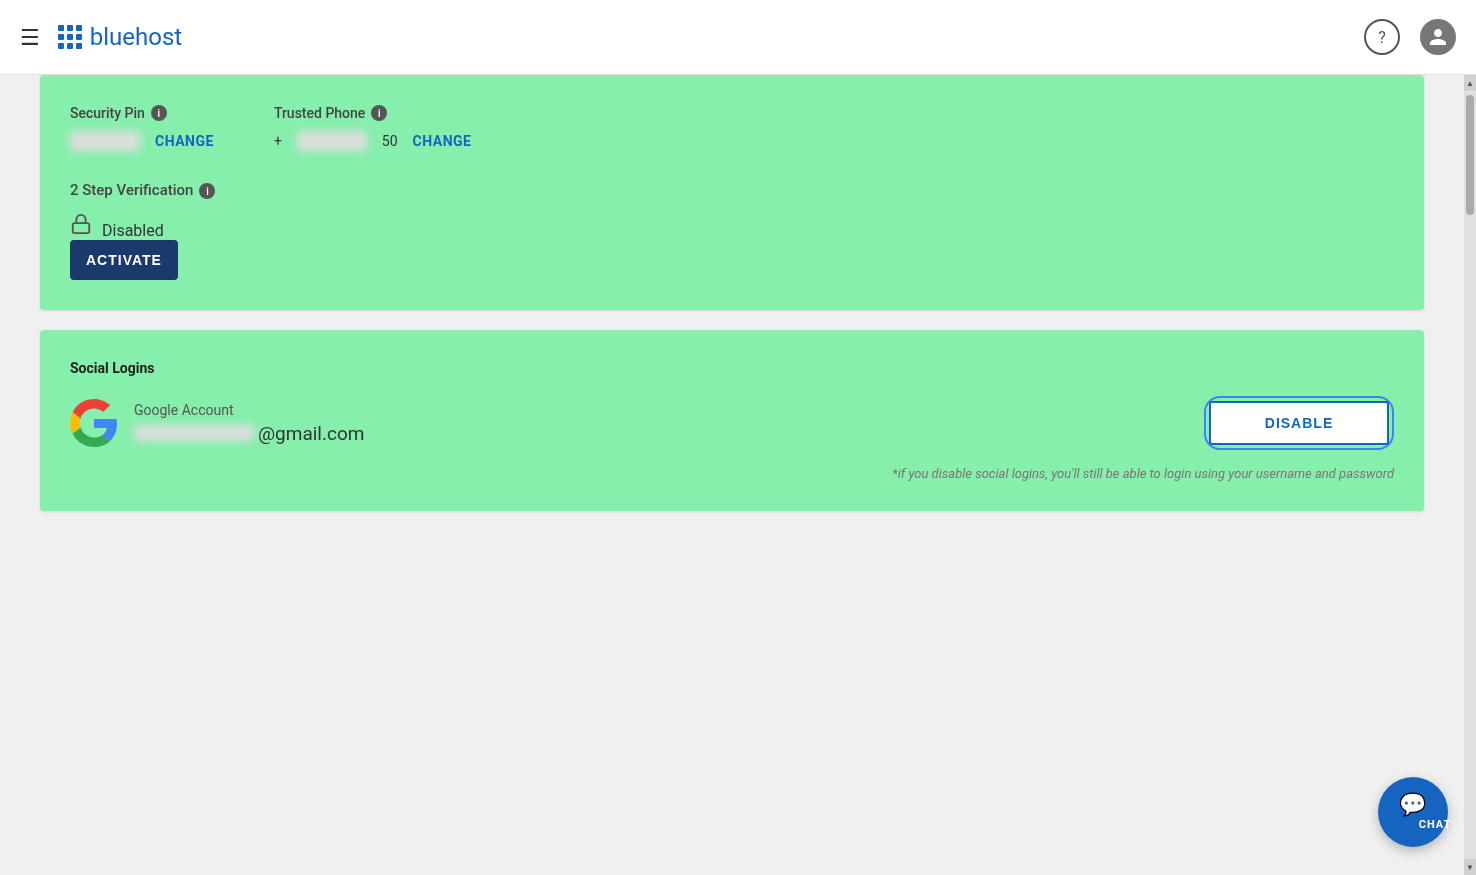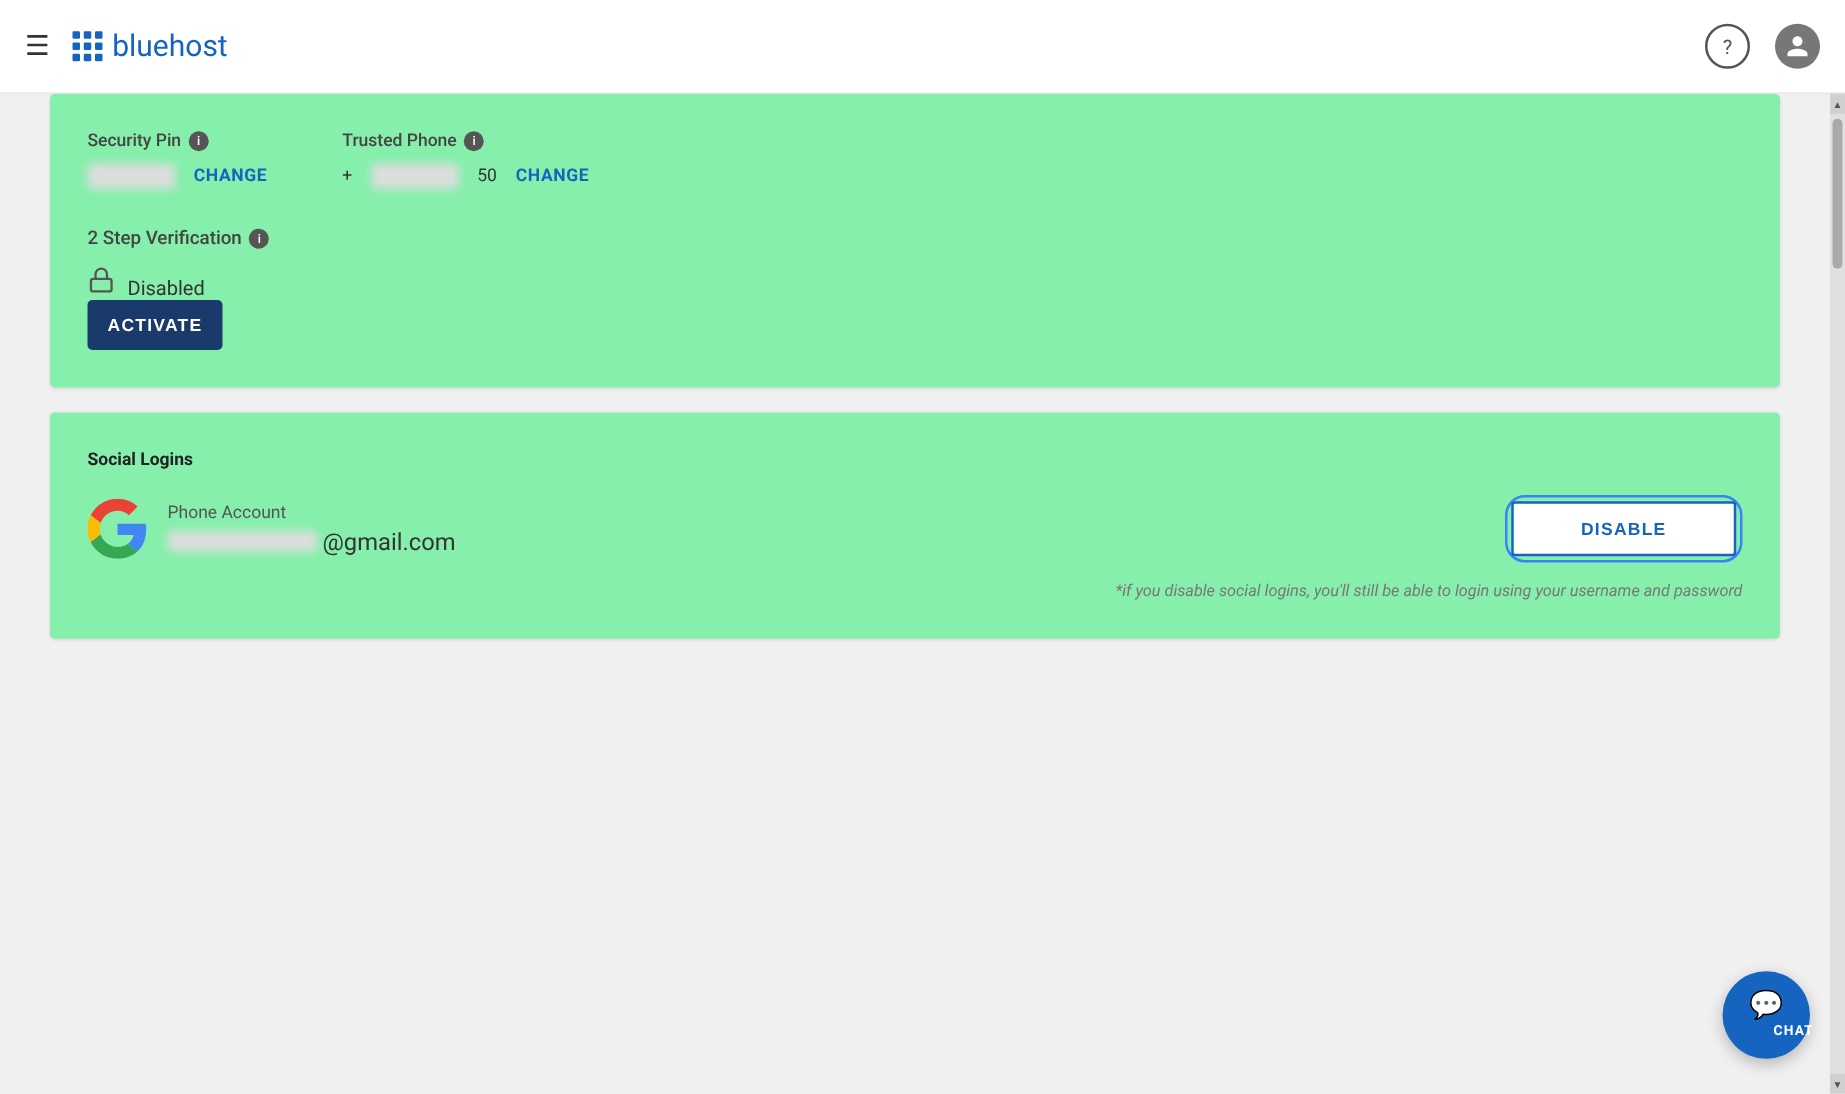--- a/index.html
+++ b/index.html
@@ -418,21 +418,21 @@
 
         <svg class="google-logo" viewBox="0 0 48 48" xmlns="http://www.w3.org/2000/svg">
           <path fill="#EA4335" d="M24 9.5c3.54 0 6.71 1.22 9.21 3.6l6.85-6.85C35.9 2.38 30.47 0 24 0 14.62 0 6.51 5.38 2.56 13.22l7.98 6.19C12.43 13.72 17.74 9.5 24 9.5z"></path>
           <path fill="#4285F4" d="M46.98 24.55c0-1.57-.15-3.09-.38-4.55H24v9.02h12.94c-.58 2.96-2.26 5.48-4.78 7.18l7.73 6c4.51-4.18 7.09-10.36 7.09-17.65z"></path>
           <path fill="#FBBC05" d="M10.53 28.59c-.48-1.45-.76-2.99-.76-4.59s.27-3.14.76-4.59l-7.98-6.19C.92 16.46 0 20.12 0 24c0 3.88.92 7.54 2.56 10.78l7.97-6.19z"></path>
           <path fill="#34A853" d="M24 48c6.48 0 11.93-2.13 15.89-5.81l-7.73-6c-2.15 1.45-4.92 2.3-8.16 2.3-6.26 0-11.57-4.22-13.47-9.91l-7.98 6.19C6.51 42.62 14.62 48 24 48z"></path>
           <path fill="none" d="M0 0h48v48H0z"></path>
         </svg>
 
         <div class="google-account-info">
-          <div class="google-account-label">Phone Account</div>
+          <div class="google-account-label">Google Account</div>
           <div class="google-email-row">
             <span class="google-email-blurred">&nbsp;</span>
             <span class="google-email-suffix">@gmail.com</span>
           </div>
         </div>
 
         <div class="disable-btn-wrapper">
           <button class="disable-btn">DISABLE</button>
         </div>
 

